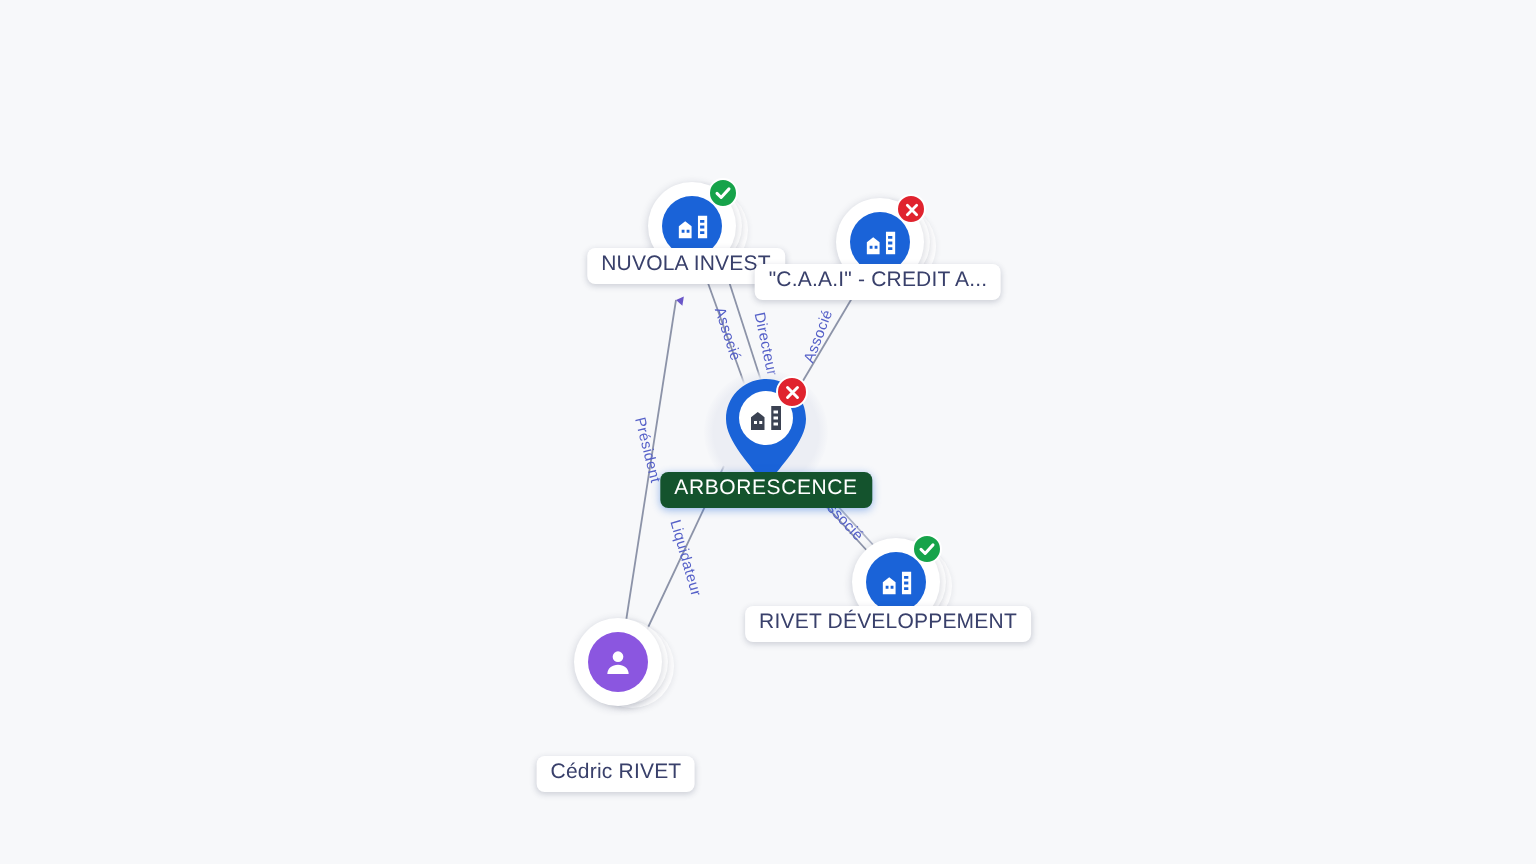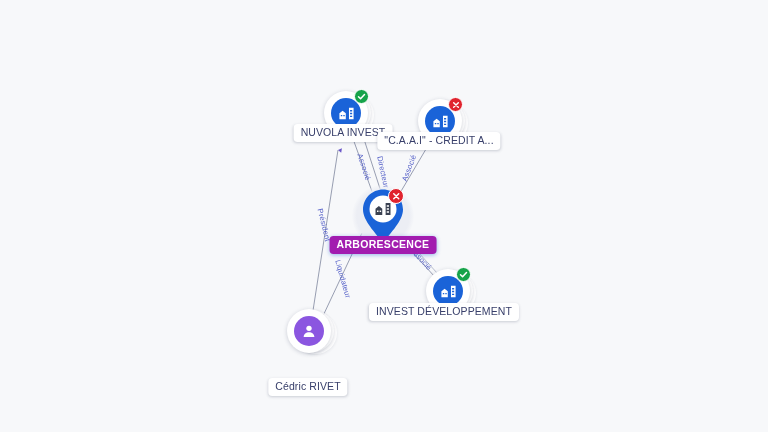--- a/index.html
+++ b/index.html
@@ -46,21 +46,21 @@
   .chip{
     position:absolute;transform:translateX(-50%);
     background:#ffffff;border-radius:4px;
     padding:3px 7px 4px 7px;
     font-size:10.5px;line-height:11px;color:#39406b;
     white-space:nowrap;
     box-shadow:0 1px 3px rgba(40,50,80,.22);
     letter-spacing:.1px;
   }
   .chip.selected{
-    background:#a21caf;color:#ffffff;font-weight:700;letter-spacing:.3px;
+    background:#14532d;color:#ffffff;font-weight:400;letter-spacing:.3px;
     box-shadow:0 1px 4px rgba(26,99,216,.45);
   }
 
   
   .pin-node{position:absolute;transform:translate(-50%,-50%);}
   .pin-halo{
     position:absolute;left:50%;top:50%;transform:translate(-50%,-50%);
     width:62px;height:62px;border-radius:50%;
     background:radial-gradient(circle,#eceef4 0%,#eceef4 60%,rgba(236,238,244,0) 72%);
   }
@@ -185,21 +185,21 @@
             <path d="M2 20h9v-8.5L6.5 8 2 11.5V20zm2-6h2v2H4v-2zm3.5 0h2v2h-2v-2zM12 20h10V4h-6.5v16H12zm5-13h3v2h-3V7zm0 4h3v2h-3v-2zm0 4h3v2h-3v-2z"></path>
           </svg>
         </div>
         <div class="badge ok">
           <svg width="9" height="9" viewBox="0 0 24 24" fill="none" stroke="#ffffff" stroke-width="4" stroke-linecap="round" stroke-linejoin="round">
             <path d="M4 12.5 L9.5 18 L20 6.5"></path>
           </svg>
         </div>
       </div>
     </div>
-    <div class="chip" style="left:444px;top:303px;">INVEST DÉVELOPPEMENT</div>
+    <div class="chip" style="left:444px;top:303px;">RIVET DÉVELOPPEMENT</div>
 
     <div class="node" style="left:309px;top:331px;">
       <div class="stack">
         <div class="card c3"></div>
         <div class="card c2"></div>
         <div class="card c1"></div>
         <div class="disc person">
           <svg width="16" height="16" viewBox="0 0 24 24" fill="#ffffff">
             <circle cx="12" cy="8" r="4"></circle>
             <path d="M4 21c0-4.4 3.6-7 8-7s8 2.6 8 7z"></path>

